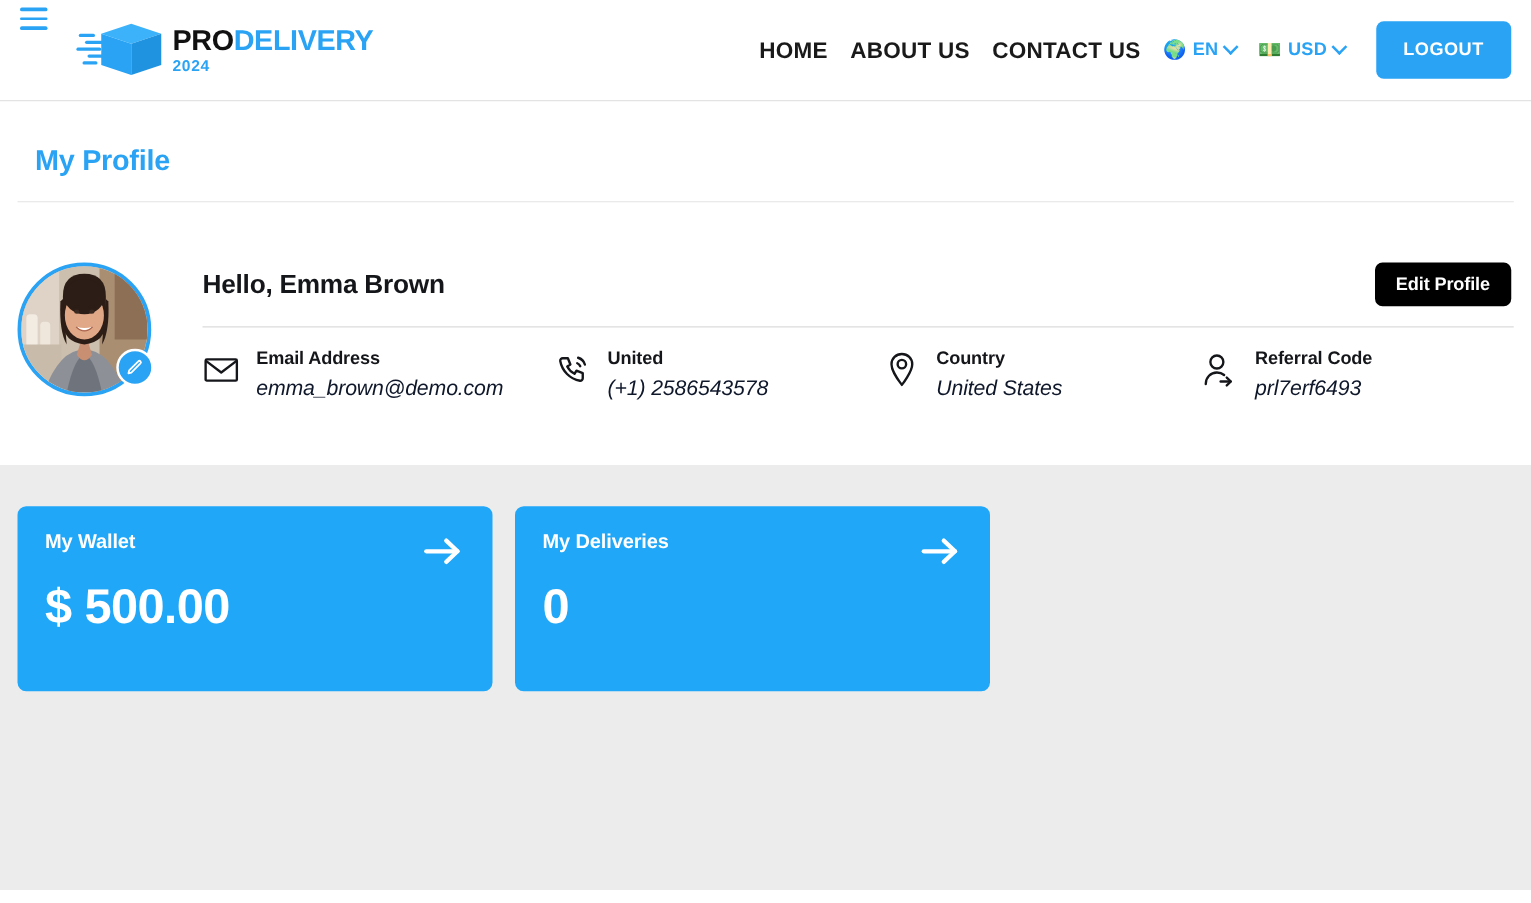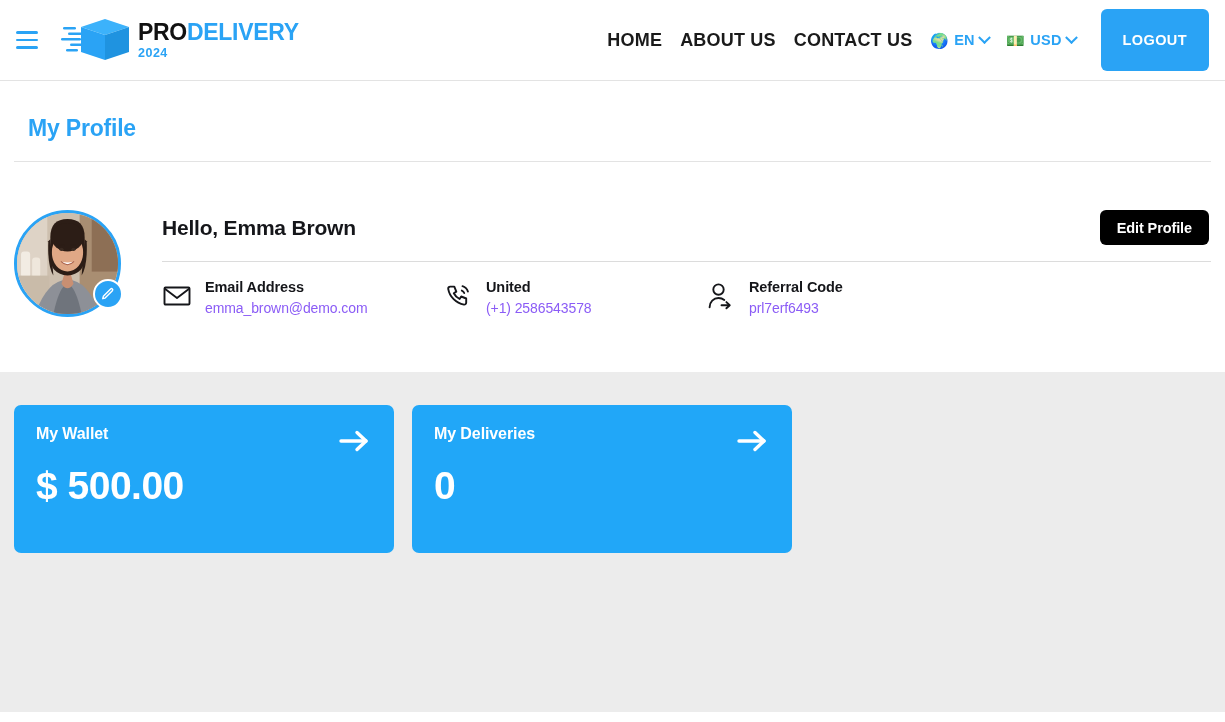--- a/index.html
+++ b/index.html
@@ -13,21 +13,20 @@
     -webkit-font-smoothing: antialiased;
   }
 
   
   .header {
     position: relative;
     height: 81px;
     background: #ffffff;
     border-bottom: 1px solid #e3e3e3;
     display: flex;
-    align-items: center;
     padding: 0 16px 0 10px;
   }
   .hamburger {
     width: 34px; height: 30px;
     display: flex; flex-direction: column;
     justify-content: center; gap: 5px;
     padding: 0 6px;
     cursor: pointer;
     flex: 0 0 auto;
   }
@@ -83,21 +82,21 @@
     border-bottom: 2px solid #2aa3f5;
     transform: rotate(45deg) translate(-2px,-2px);
     flex: 0 0 auto;
   }
   .logout-btn {
     margin-left: 16px;
     background: #2aa3f5; color: #ffffff;
     border: none; border-radius: 6px;
     font-family: inherit;
     font-size: 14.5px; font-weight: bold; letter-spacing: 0.4px;
-    padding: 0 22px; height: 62px;
+    padding: 0 22px; height: 46px;
     cursor: pointer;
   }
 
   
   .page-title-bar {
     padding: 20px 14px 0 14px;
     background: #ffffff;
   }
   .page-title {
     font-size: 23px; font-weight: bold;
@@ -187,23 +186,23 @@
     display: flex; align-items: center; justify-content: center;
   }
   .info-icon svg { display: block; }
   .info-text { min-width: 0; }
   .info-label {
     font-size: 14.5px; font-weight: bold;
     color: #15161a; line-height: 1.35;
     letter-spacing: -0.1px;
   }
   .info-value {
-    font-size: 14px; color: #8b5cf6;
+    font-size: 17px; color: #0f172a;
     line-height: 1.42; margin-top: 1px;
-    letter-spacing: -0.1px; white-space: nowrap;
+    letter-spacing: -0.1px; white-space: nowrap; font-style: italic;
   }
 
   
   .gray-panel {
     background: #ececec;
     padding: 33px 14px 0 14px;
     height: 340px;
   }
   .cards {
     display: flex;
@@ -366,20 +365,32 @@
             <path d="M17.5 3.2a8 8 0 0 1 5.4 5.4"></path>
             <path d="M16.8 7.6a4 4 0 0 1 2.4 2.4"></path>
           </svg>
         </span>
         <span class="info-text">
           <span class="info-label">United</span>
           <span class="info-value" style="display:block">(+1) 2586543578</span>
         </span>
       </div>
 
+      <div class="info-item">
+        <span class="info-icon">
+          <svg width="23" height="30" viewBox="0 0 23 30" fill="none" stroke="#15161a" stroke-width="1.9" stroke-linejoin="round">
+            <path d="M11.5 2.2c-4.6 0-8.3 3.6-8.3 8.1 0 5.9 8.3 16.6 8.3 16.6s8.3-10.7 8.3-16.6c0-4.5-3.7-8.1-8.3-8.1z"></path>
+            <circle cx="11.5" cy="10.3" r="3.4"></circle>
+          </svg>
+        </span>
+        <span class="info-text">
+          <span class="info-label">Country</span>
+          <span class="info-value" style="display:block">United States</span>
+        </span>
+      </div>
 
       <div class="info-item">
         <span class="info-icon">
           <svg width="28" height="28" viewBox="0 0 28 28" fill="none" stroke="#15161a" stroke-width="1.9" stroke-linecap="round" stroke-linejoin="round">
             <circle cx="11.5" cy="7.6" r="5.2"></circle>
             <path d="M2.6 25.2c0-5.3 4-9.2 8.9-9.2 2.2 0 4.2.7 5.8 2"></path>
             <path d="M14.5 23.2h7.8"></path>
             <path d="M19.4 20.1l3.3 3.1-3.3 3.1"></path>
           </svg>
         </span>

